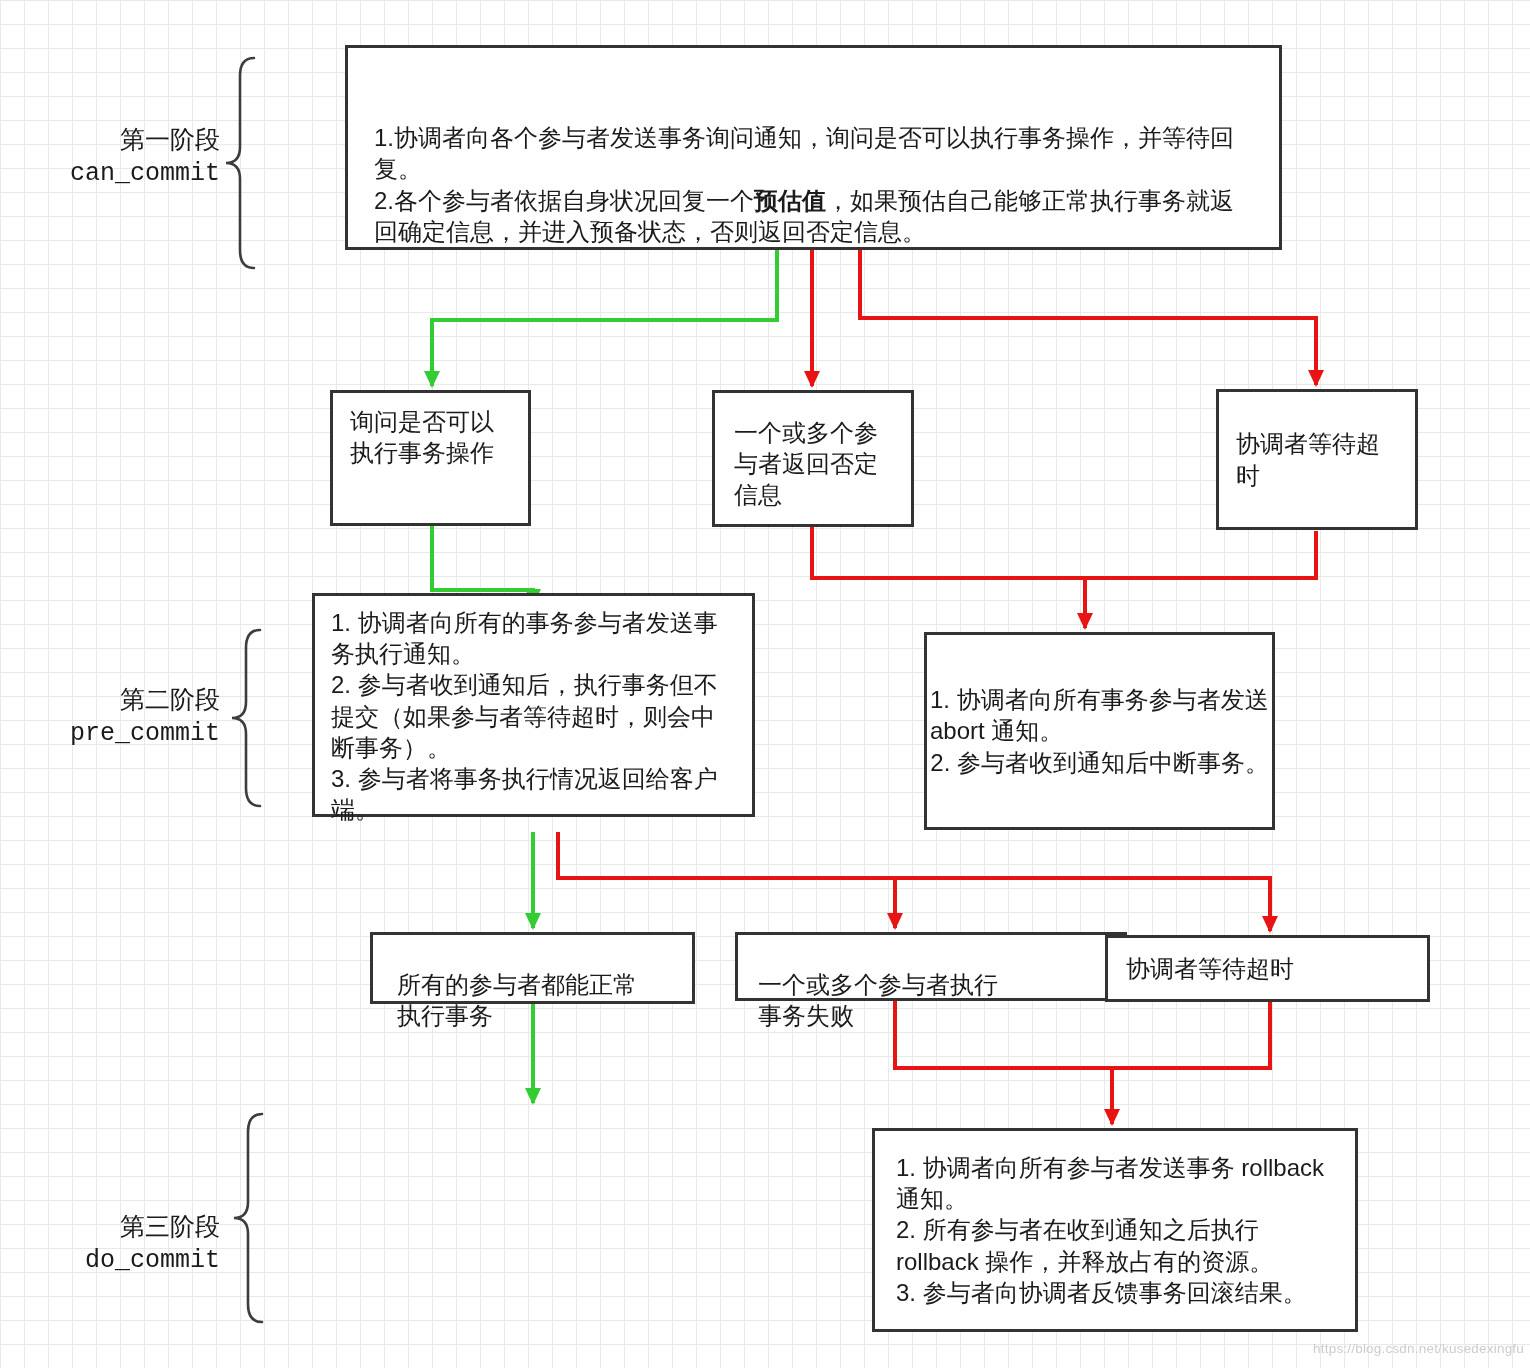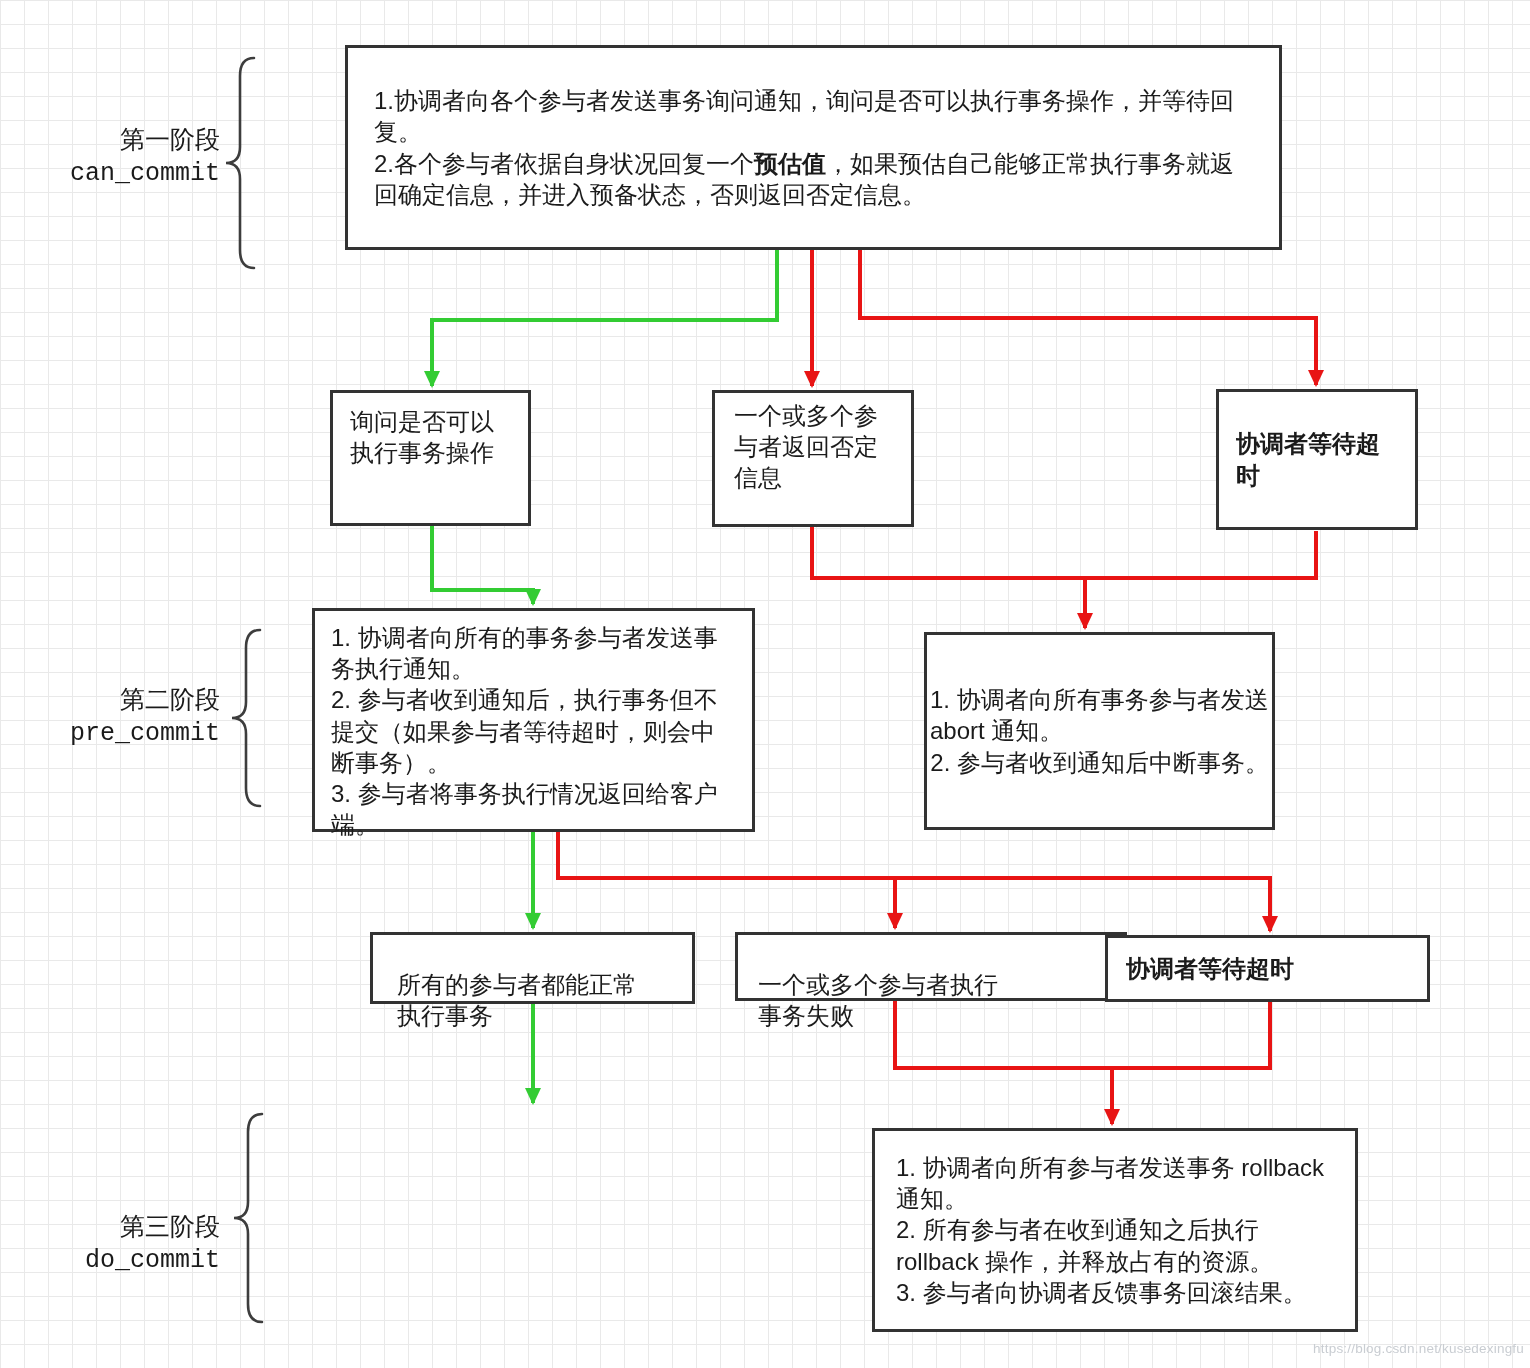--- a/index.html
+++ b/index.html
@@ -13,21 +13,21 @@
       linear-gradient(90deg, #e9e9e9 1px, transparent 1px);
     background-size:24px 24px;
     color:#1b1b1b;
   }
   #svg-layer { position:absolute; left:0; top:0; width:1530px; height:1368px; }
   .node {
     position:absolute; background:#ffffff; border:3px solid #333333;
     font-size:24px; line-height:1.3; color:#1b1b1b;
   }
   .node p { margin:0; }
-  .v-center   { display:flex; align-items:center;font-weight:bold; }
+  .v-center   { display:flex; align-items:center; }
   .vc-column  { display:flex; flex-direction:column; justify-content:center; }
   .prewrap    { white-space:pre-line; }
   .phase-label {
     position:absolute; width:190px; text-align:right;
     font-size:25px; line-height:1.26; color:#1b1b1b;font-family:Liberation Mono, monospace;
   }
   .phase-label span { display:block; }
   .watermark {
     position:absolute; right:6px; bottom:12px;
     font-size:13.5px; color:#c9cdd2; letter-spacing:.2px;
@@ -75,36 +75,36 @@
   </div>
   <div class="phase-label" style="left:30px; top:686px;">
     <span>第二阶段</span>
     <span>pre_commit</span>
   </div>
   <div class="phase-label" style="left:30px; top:1188px;margin-top:25px;">
     <span>第三阶段</span>
     <span>do_commit</span>
   </div>
 
-  <div class="node vc-column" style="left:345px; top:45px; width:937px; height:205px; padding:0 26px;">
+  <div class="node vc-column" style="left:345px; top:45px; width:937px; height:205px; padding:0 26px;justify-content:flex-end;">
     <p>1.协调者向各个参与者发送事务询问通知，询问是否可以执行事务操作，并等待回复。</p>
     <p><span>2.各个参与者依据自身状况回复一个</span><b>预估值</b><span>，如果预估自己能够正常执行事务就返回确定信息，并进入预备状态，否则返回否定信息。</span></p>
   </div>
 
   <div class="node" style="left:330px; top:390px; width:201px; height:136px; padding:13px 17px;">
     <p>询问是否可以执行事务操作</p>
   </div>
-  <div class="node" style="left:712px; top:390px; width:202px; height:137px; padding:7px 19px;">
+  <div class="node" style="left:712px; top:390px; width:202px; height:137px; padding:24px 19px;">
     <p>一个或多个参与者返回否定信息</p>
   </div>
   <div class="node v-center" style="left:1216px; top:389px; width:202px; height:141px; padding:0 17px;">
     <p>协调者等待超时</p>
   </div>
 
-  <div class="node" style="left:312px; top:608px; width:443px; height:224px; padding:11px 16px;">
+  <div class="node" style="left:312px; top:593px; width:443px; height:224px; padding:11px 16px;">
     <p>1. 协调者向所有的事务参与者发送事务执行通知。</p>
     <p>2. 参与者收到通知后，执行事务但不提交（如果参与者等待超时，则会中断事务）。</p>
     <p>3. 参与者将事务执行情况返回给客户端。</p>
   </div>
 
   <div class="node vc-column" style="left:924px; top:632px; width:351px; height:198px; padding:0 3px;align-items:flex-end;">
     <p>1. 协调者向所有事务参与者发送 abort 通知。</p>
     <p>2. 参与者收到通知后中断事务。</p>
   </div>
 

